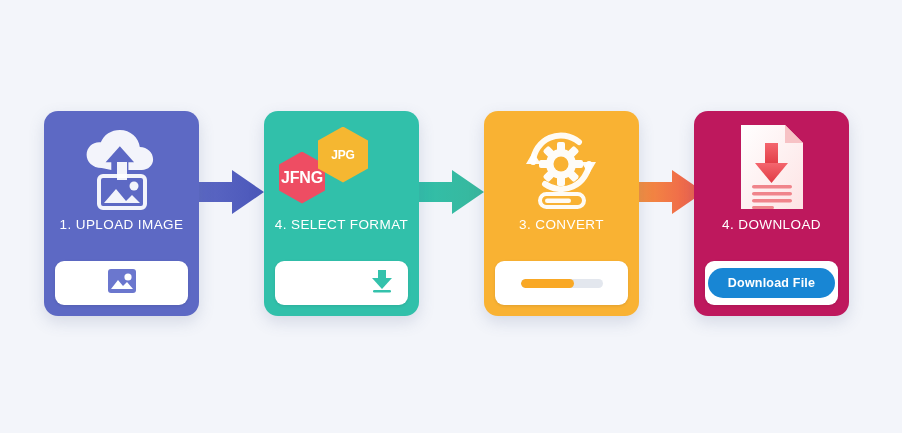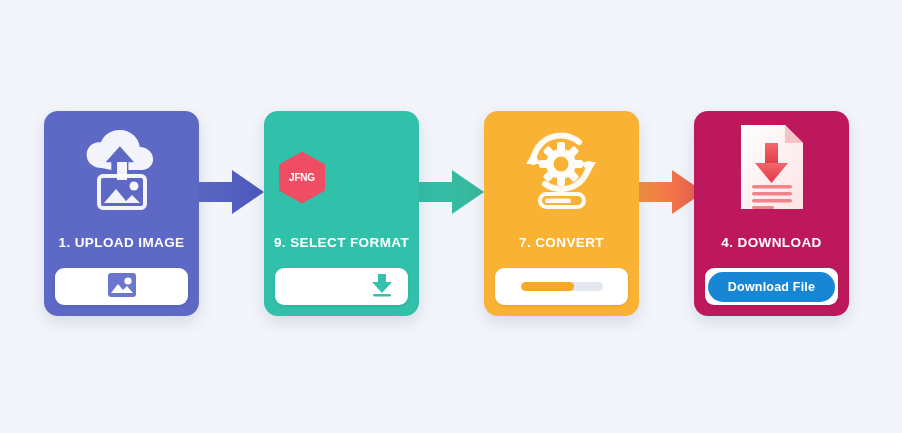--- a/index.html
+++ b/index.html
@@ -44,32 +44,32 @@
     height: 105px;
     display: flex;
     align-items: center;
     justify-content: center;
     padding-top: 6px;
     box-sizing: border-box;
   }
   .card-title {
     color: #ffffff;
     font-size: 13.5px;
-    font-weight: bold;
+    font-weight: normal;
     letter-spacing: 0.4px;
     text-align: center;
     line-height: 1;
-    margin-top: 20px;
+    margin-top: 2px;
   }
   .card-footer {
     position: absolute;
     left: 11px;
     right: 11px;
     bottom: 11px;
-    height: 37px;
+    height: 44px;
     background: #ffffff;
     border-radius: 9px;
     display: flex;
     align-items: center;
     box-shadow: 0 1px 3px rgba(0,0,0,0.10);
   }
   .footer-center { justify-content: center; }
   .footer-right  { justify-content: flex-end; padding-right: 14px; }
 
   
@@ -91,21 +91,21 @@
   }
   .hex {
     position: absolute;
     width: 46px;
     height: 52px;
     clip-path: polygon(50% 0%, 100% 25%, 100% 75%, 50% 100%, 0% 75%, 0% 25%);
     display: flex;
     align-items: center;
     justify-content: center;
     color: #ffffff;
-    font-size: 10px;
+    font-size: 16px;
     font-weight: bold;
     letter-spacing: -0.2px;
   }
   .hex-png  { left: 0px;   top: 25px; background: #ee4d63; z-index: 2; }
   .hex-jpg  { left: 39px;  top: 0px;  background: #f5b731; z-index: 3;
               width: 50px; height: 56px; font-size: 12px; }
   .hex-webp { left: 79px;  top: 25px; background: #ee4d63; z-index: 2;
               font-size: 9.5px; }
 
   
@@ -202,23 +202,24 @@
           <path d="M4,21 L11,12 L16,18 L20,14 L26,21 Z" fill="#ffffff"></path>
         </svg>
       </span>
     </div>
   </div>
 
   <div class="card card-2">
     <div class="card-icon">
       <div class="hex-group">
         <div class="hex hex-png">JFNG</div>
+        <div class="hex hex-jpg">JPG</div>
       </div>
     </div>
-    <div class="card-title">9. SELECT FORMAT</div>
+    <div class="card-title">4. SELECT FORMAT</div>
     <div class="card-footer footer-right">
       <span>
         <svg width="24" height="26" viewBox="0 0 24 26">
           <rect x="8" y="2" width="8" height="9" fill="#34c2ac"></rect>
           <path d="M2,10 L22,10 L12,21 Z" fill="#34c2ac"></path>
           <rect x="3" y="22" width="18" height="2.6" rx="1.3" fill="#34c2ac"></rect>
         </svg>
       </span>
     </div>
   </div>
@@ -238,21 +239,21 @@
           <rect x="-4" y="-22" width="8" height="44" rx="2" transform="rotate(90)"></rect>
           <rect x="-4" y="-22" width="8" height="44" rx="2" transform="rotate(135)"></rect>
           <circle cx="0" cy="0" r="15"></circle>
         </g>
         <circle cx="42" cy="40" r="7.5" fill="#f9b233"></circle>
 
         <rect x="21" y="70" width="44" height="13" rx="6.5" ry="6.5" fill="none" stroke="#ffffff" stroke-width="4" opacity="0.95"></rect>
         <rect x="26" y="74.5" width="26" height="4.5" rx="2.2" fill="#ffffff" opacity="0.95"></rect>
       </svg>
     </div>
-    <div class="card-title">7. CONVERT</div>
+    <div class="card-title">3. CONVERT</div>
     <div class="card-footer footer-center">
       <div class="progress-track">
         <div class="progress-fill" id="progress-fill" style="width: 65%;"></div>
       </div>
     </div>
   </div>
 
   <div class="card card-4">
     <div class="card-icon">
       <svg width="74" height="92" viewBox="0 0 74 92">

